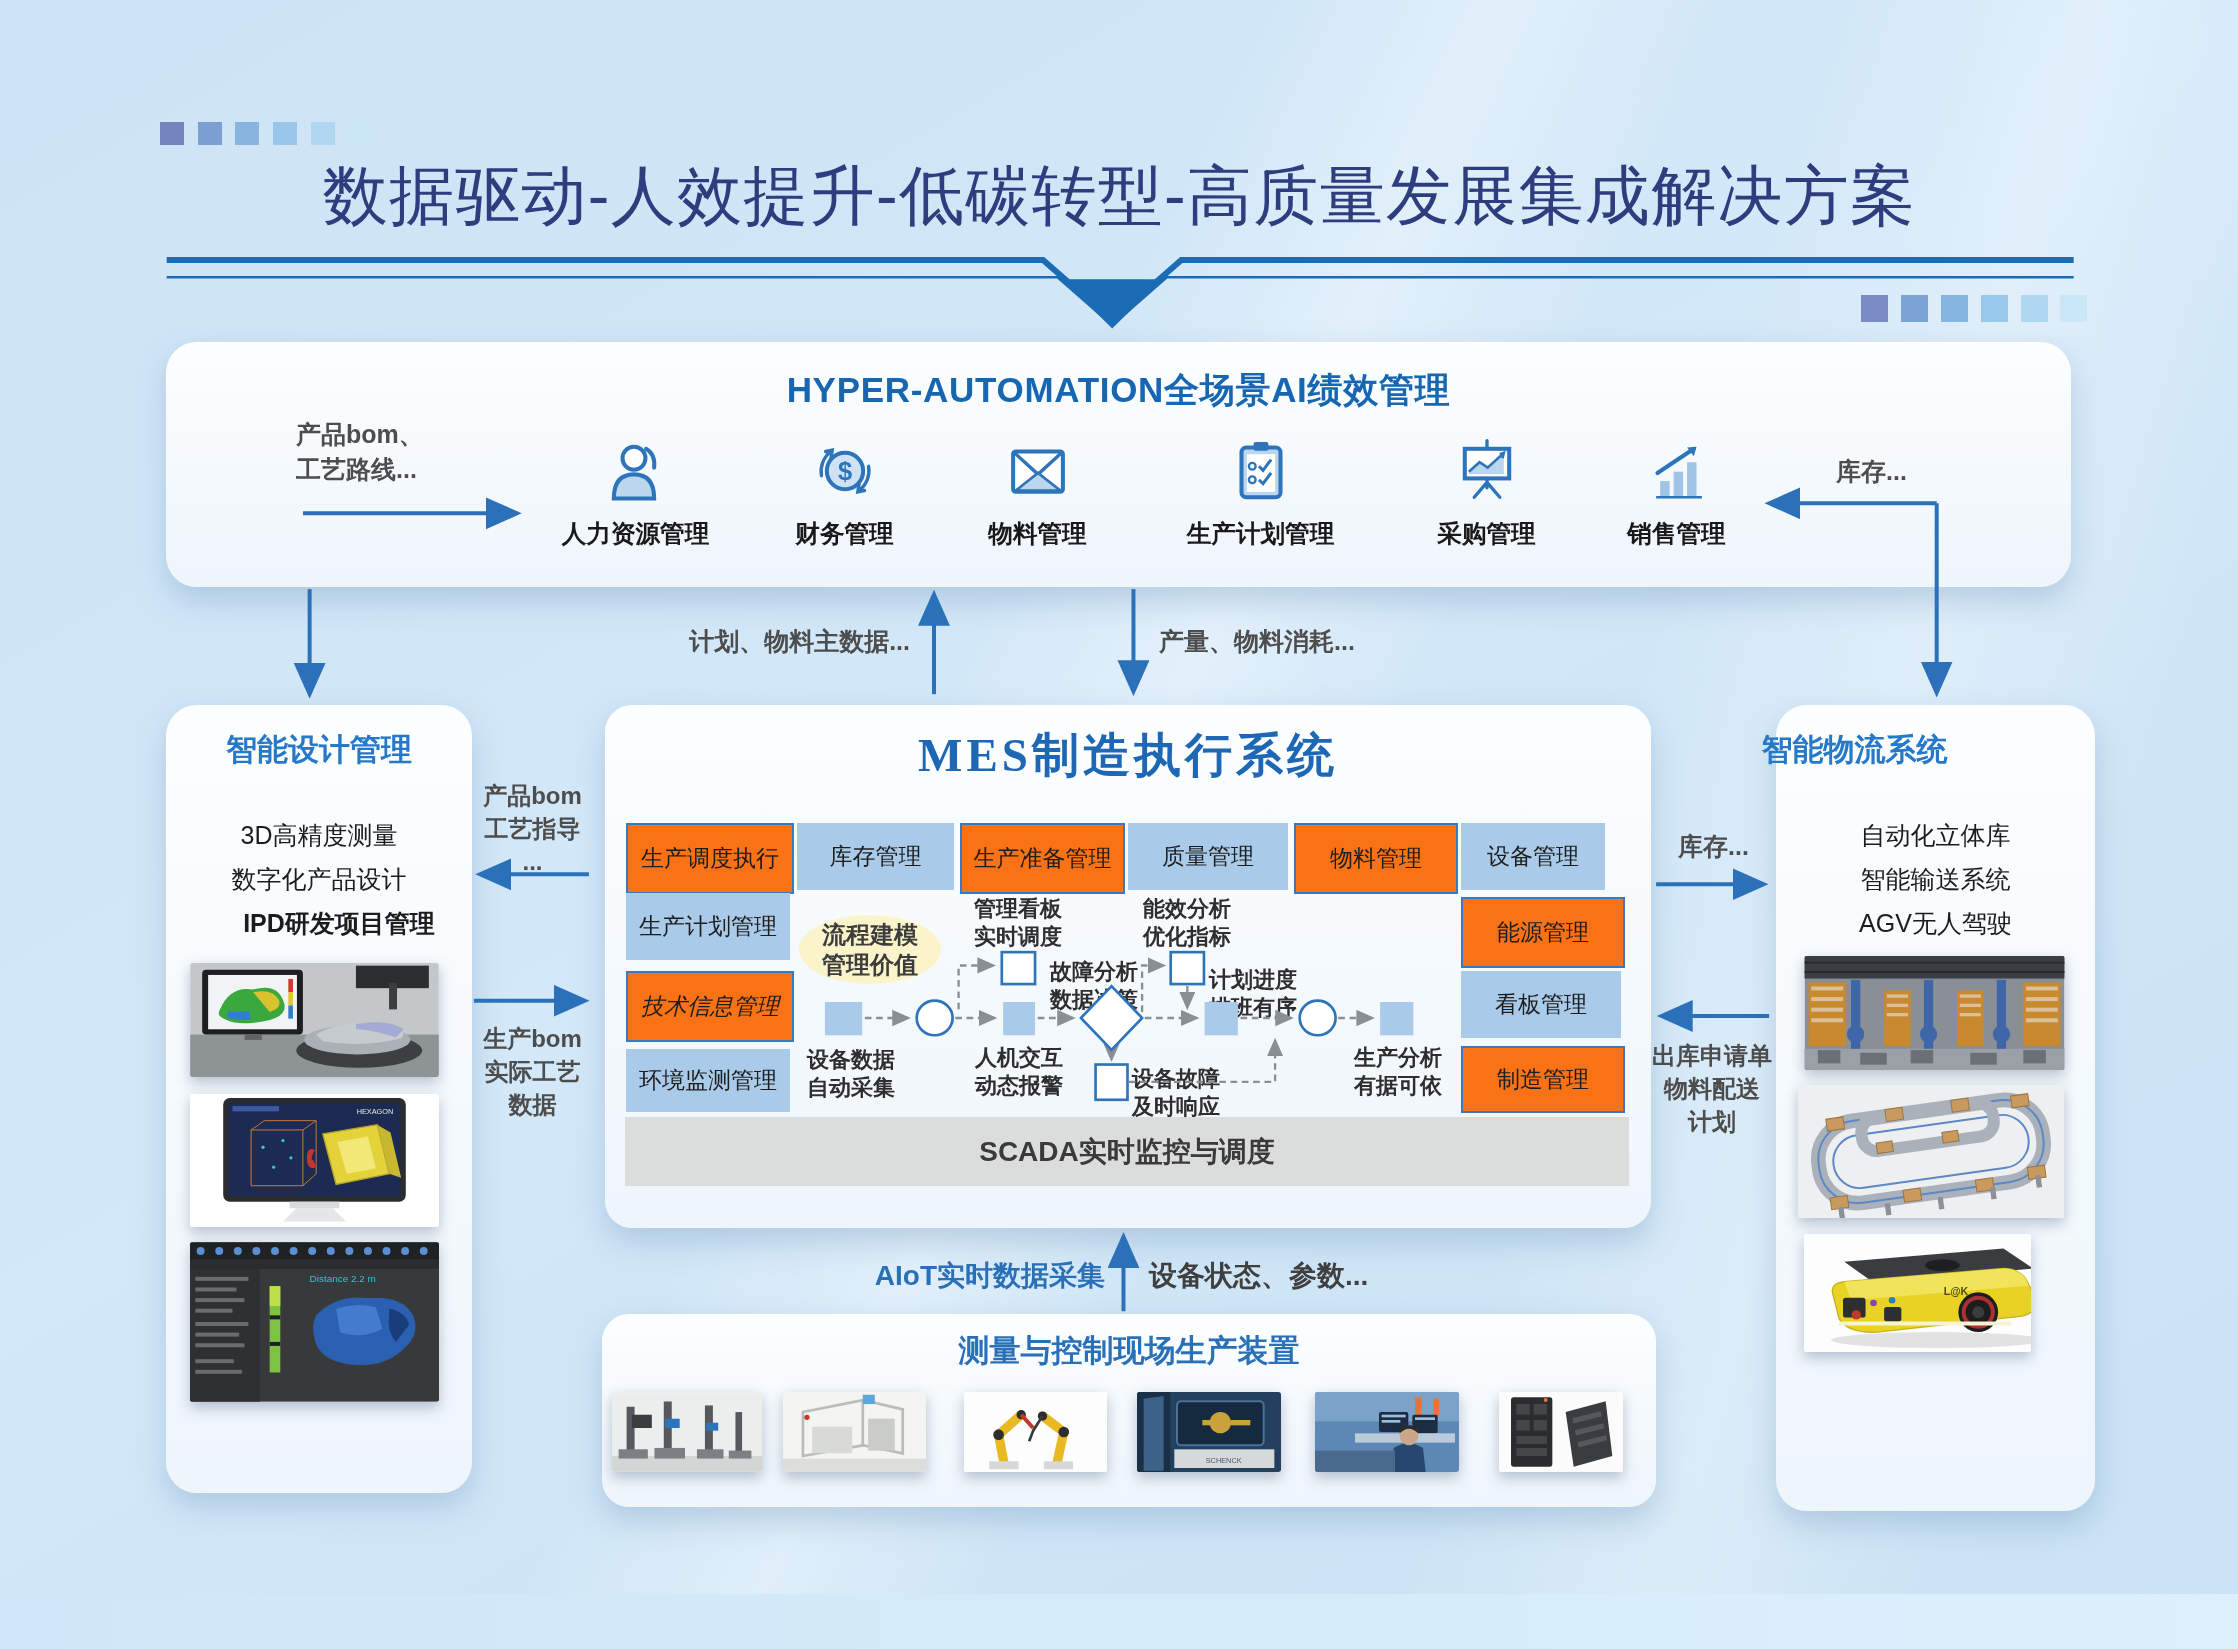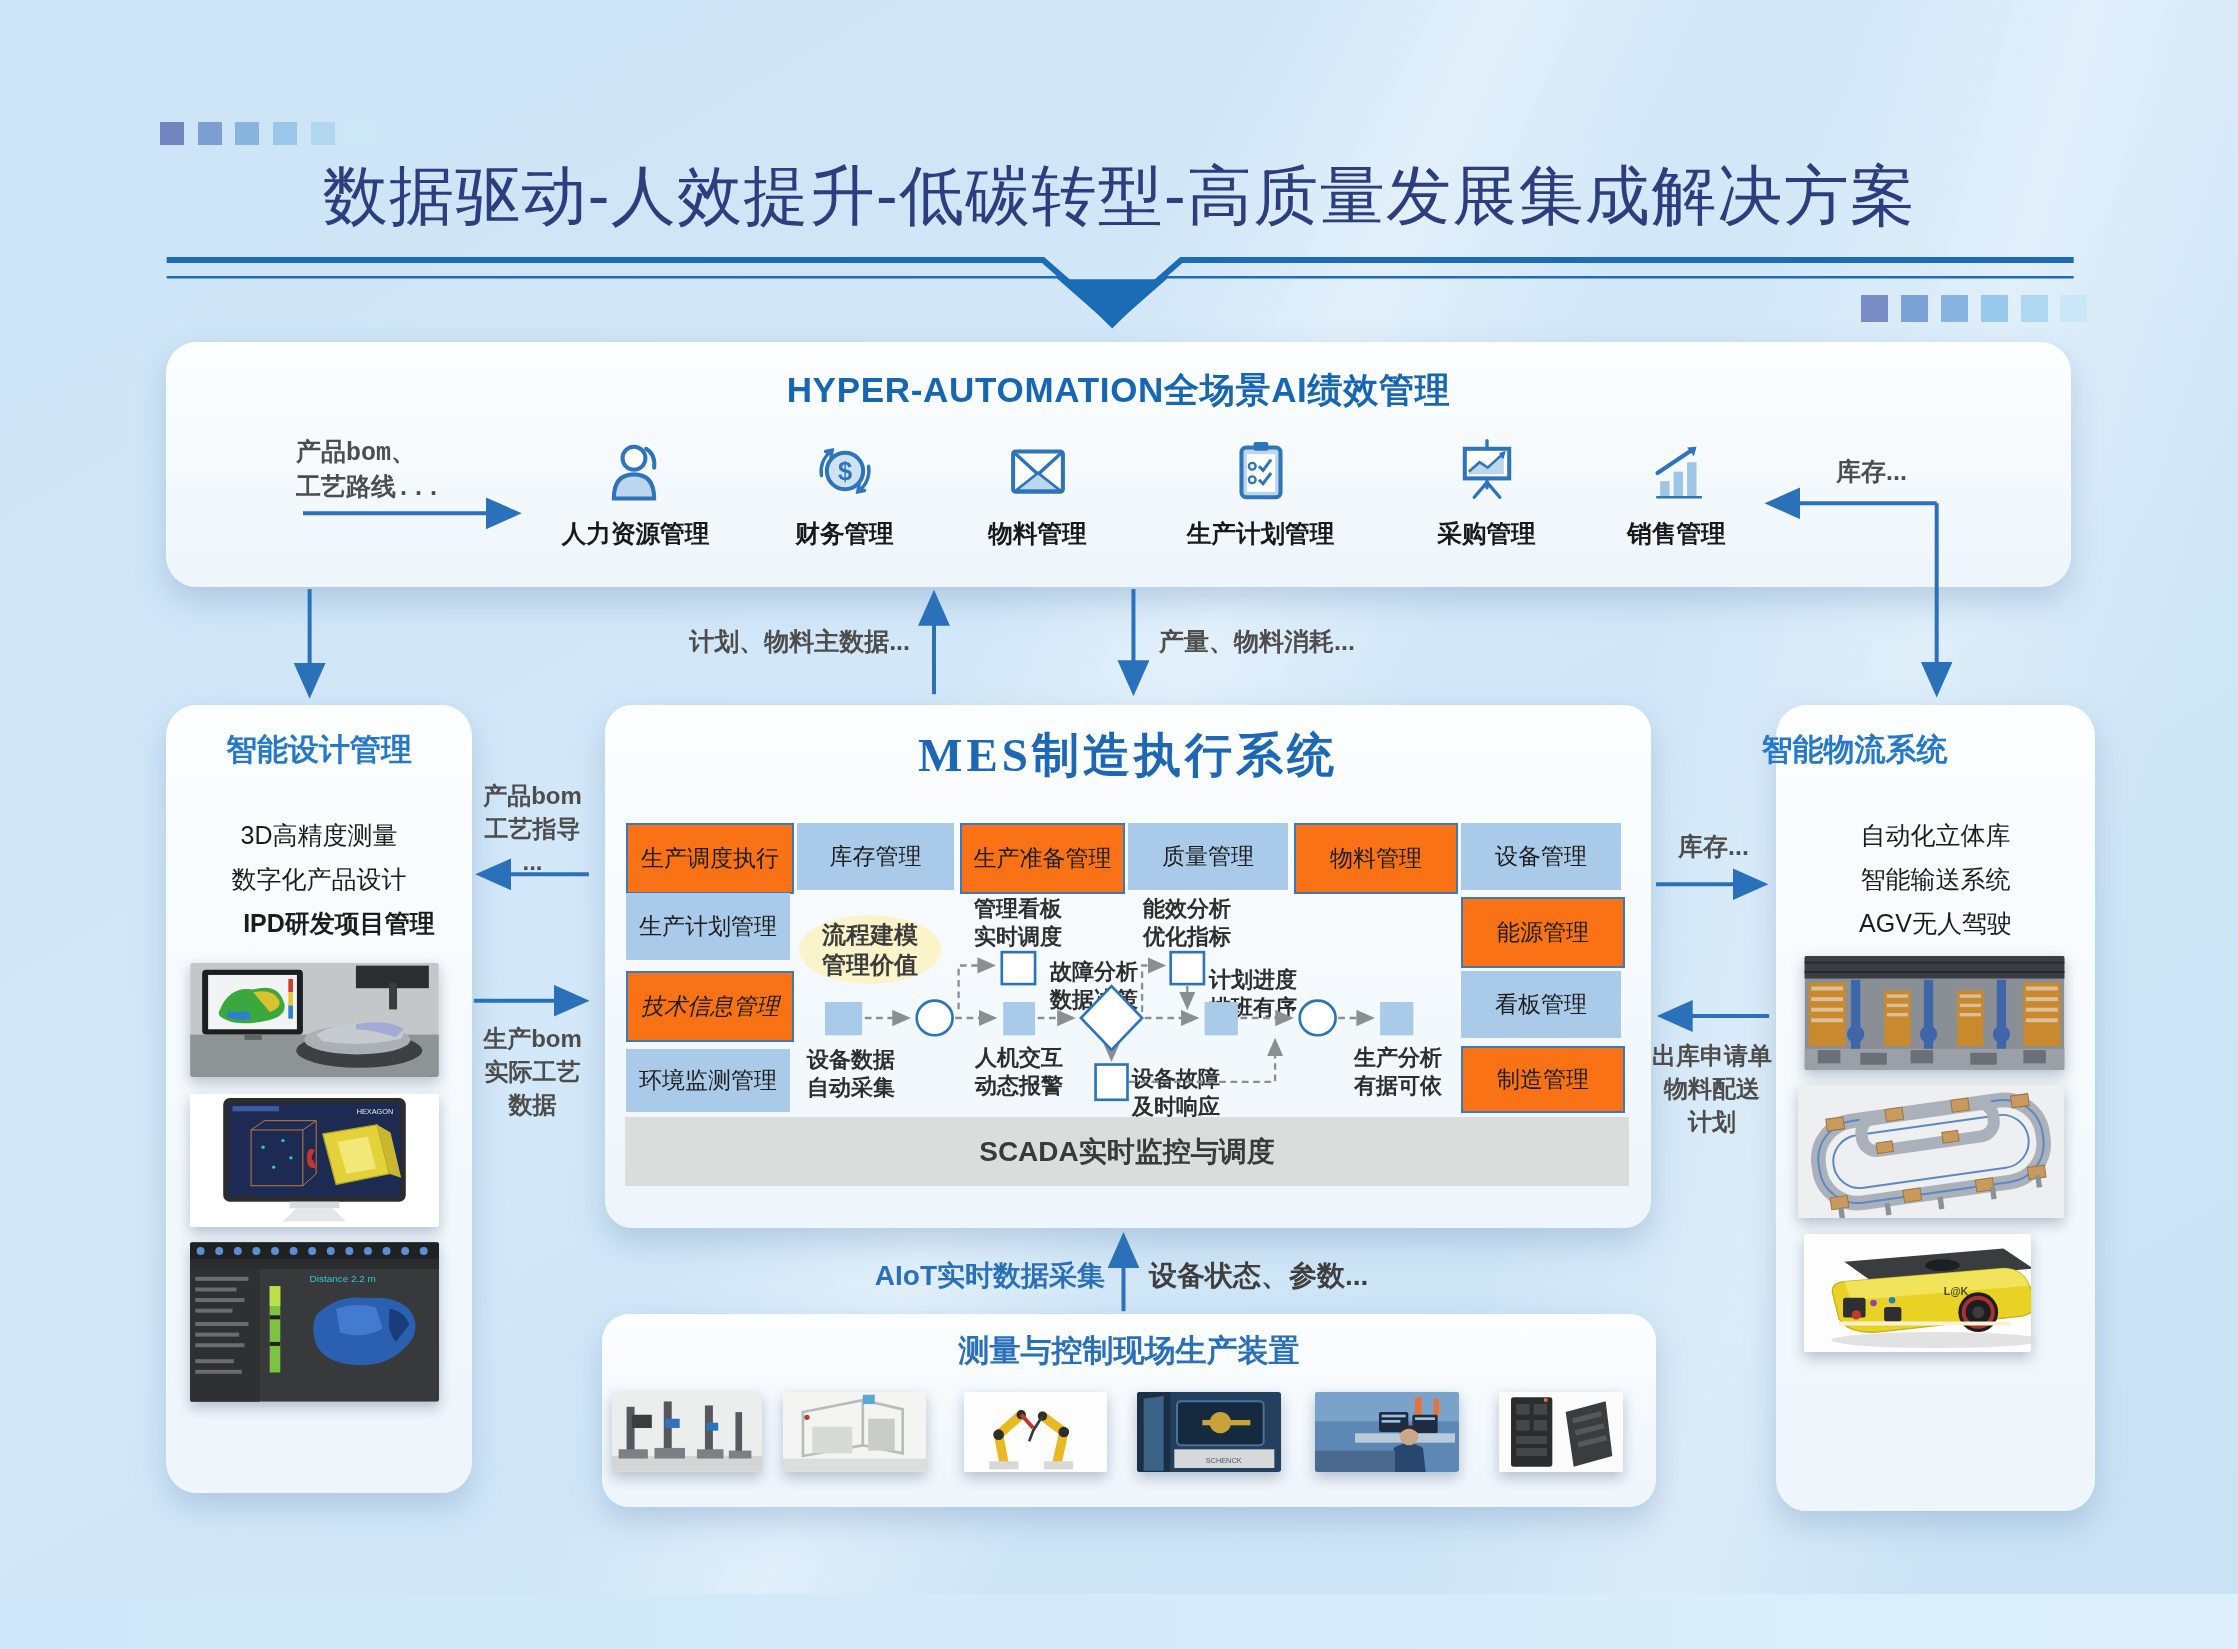--- a/index.html
+++ b/index.html
@@ -124,21 +124,21 @@
     <rect x="30" y="70" width="14" height="24" fill="#9fc4e6"></rect>
     <rect x="50" y="56" width="14" height="38" fill="#9fc4e6"></rect>
     <rect x="70" y="42" width="14" height="52" fill="#9fc4e6"></rect>
     <path d="M24,94 H92" stroke="#2e74ba" stroke-width="4"></path>
     <path d="M26,58 L80,22" fill="none" stroke="#2e74ba" stroke-width="6" stroke-linecap="round"></path>
     <path d="M70,20 L84,19 L80,33" fill="#2e74ba"></path>
   </svg>
   <div class="lb">销售管理</div>
 </div>
 
-<div class="glabel" style="left:296px;top:437px;font-family:Liberation Mono, monospace;">
+<div class="glabel" style="left:296px;top:417px;">
   <div>产品bom、</div>
   <div>工艺路线...</div>
 </div>
 <div class="glabel" style="left:1836px;top:454px;">库存...</div>
 <div class="glabel" style="left:644px;top:624px;width:266px;text-align:right;">计划、物料主数据...</div>
 <div class="glabel" style="left:1159px;top:624px;">产量、物料消耗...</div>
 <div class="glabel" style="left:466px;top:779px;width:133px;text-align:center;font-size:24px;">
   <div>产品bom</div>
   <div>工艺指导</div>
   <div>...</div>
@@ -252,21 +252,21 @@
 </div>
 
 <div style="position:absolute;left:605px;top:724px;width:1046px;text-align:center;
      font-family:'Liberation Serif',serif;font-weight:bold;font-size:47px;color:#1e67b4;letter-spacing:4px;">MES制造执行系统</div>
 
 <div class="mod w" style="left:626px;top:823px;width:164px;height:67px;">生产调度执行</div>
 <div class="mod b" style="left:797px;top:823px;width:157px;height:67px;">库存管理</div>
 <div class="mod w" style="left:960px;top:823px;width:161px;height:67px;">生产准备管理</div>
 <div class="mod b" style="left:1128px;top:823px;width:160px;height:67px;">质量管理</div>
 <div class="mod w" style="left:1294px;top:823px;width:160px;height:67px;">物料管理</div>
-<div class="mod b" style="left:1461px;top:823px;width:160px;height:67px;">设备管理</div>
+<div class="mod b" style="left:1461px;top:823px;width:144px;height:67px;">设备管理</div>
 
 <div class="mod b" style="left:626px;top:893px;width:164px;height:67px;">生产计划管理</div>
 <div class="mod w" style="left:626px;top:971px;width:164px;height:67px;font-style:italic;">技术信息管理</div>
 <div class="mod b" style="left:626px;top:1049px;width:164px;height:63px;">环境监测管理</div>
 
 <div class="mod w" style="left:1461px;top:897px;width:160px;height:67px;">能源管理</div>
 <div class="mod b" style="left:1461px;top:971px;width:160px;height:67px;">看板管理</div>
 <div class="mod w" style="left:1461px;top:1046px;width:160px;height:63px;">制造管理</div>
 
 <div style="position:absolute;left:799px;top:915px;width:142px;height:69px;border-radius:50%;

